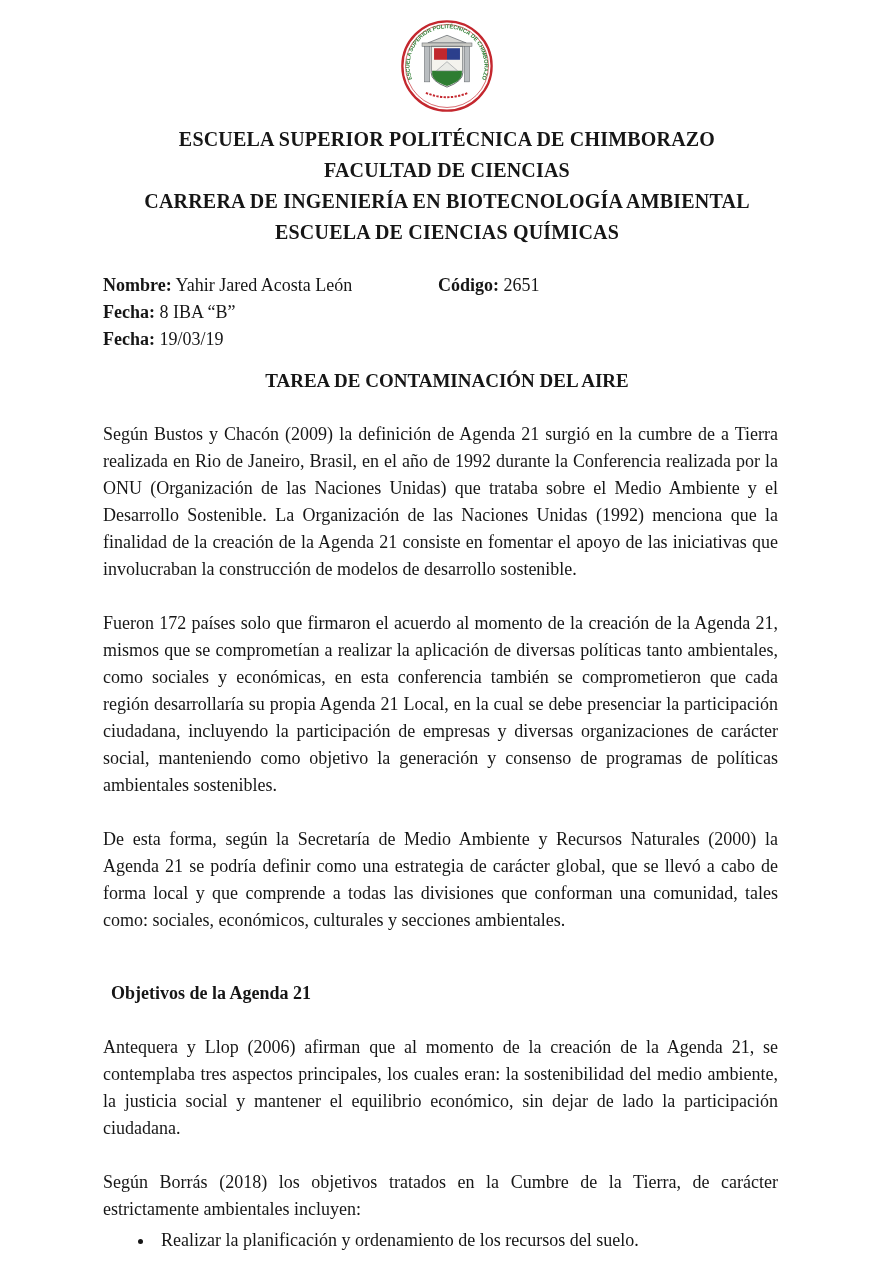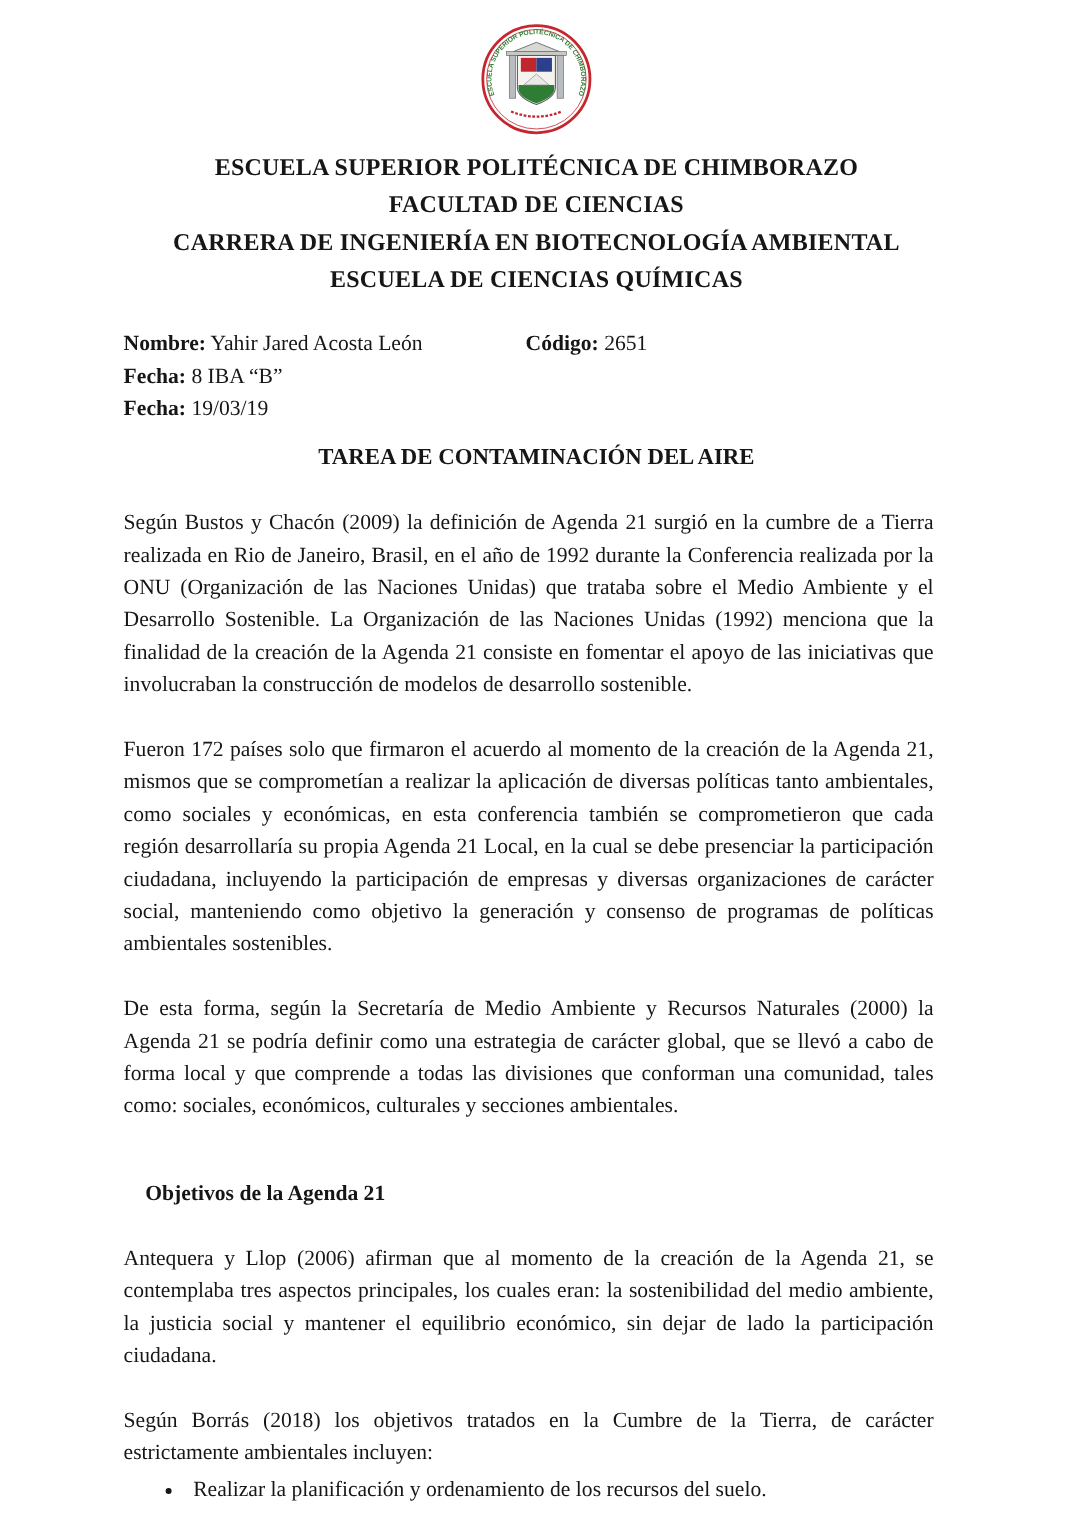--- a/index.html
+++ b/index.html
@@ -49,21 +49,21 @@
     font-size: 18px;
     line-height: 27px;
     text-align: justify;
     margin: 27px 13px 0 0;
   }
 
   .subsection-heading {
     font-weight: bold;
     font-size: 18px;
     line-height: 27px;
-    margin: 46px 0 0 18px;
+    margin: 46px 0 0 8px;
   }
 
   ul.bullets {
     margin: 2px 0 0 0;
     padding: 0 0 0 52px;
     font-size: 18px;
     line-height: 30px;
   }
   ul.bullets li { padding-left: 6px; }
 </style>

